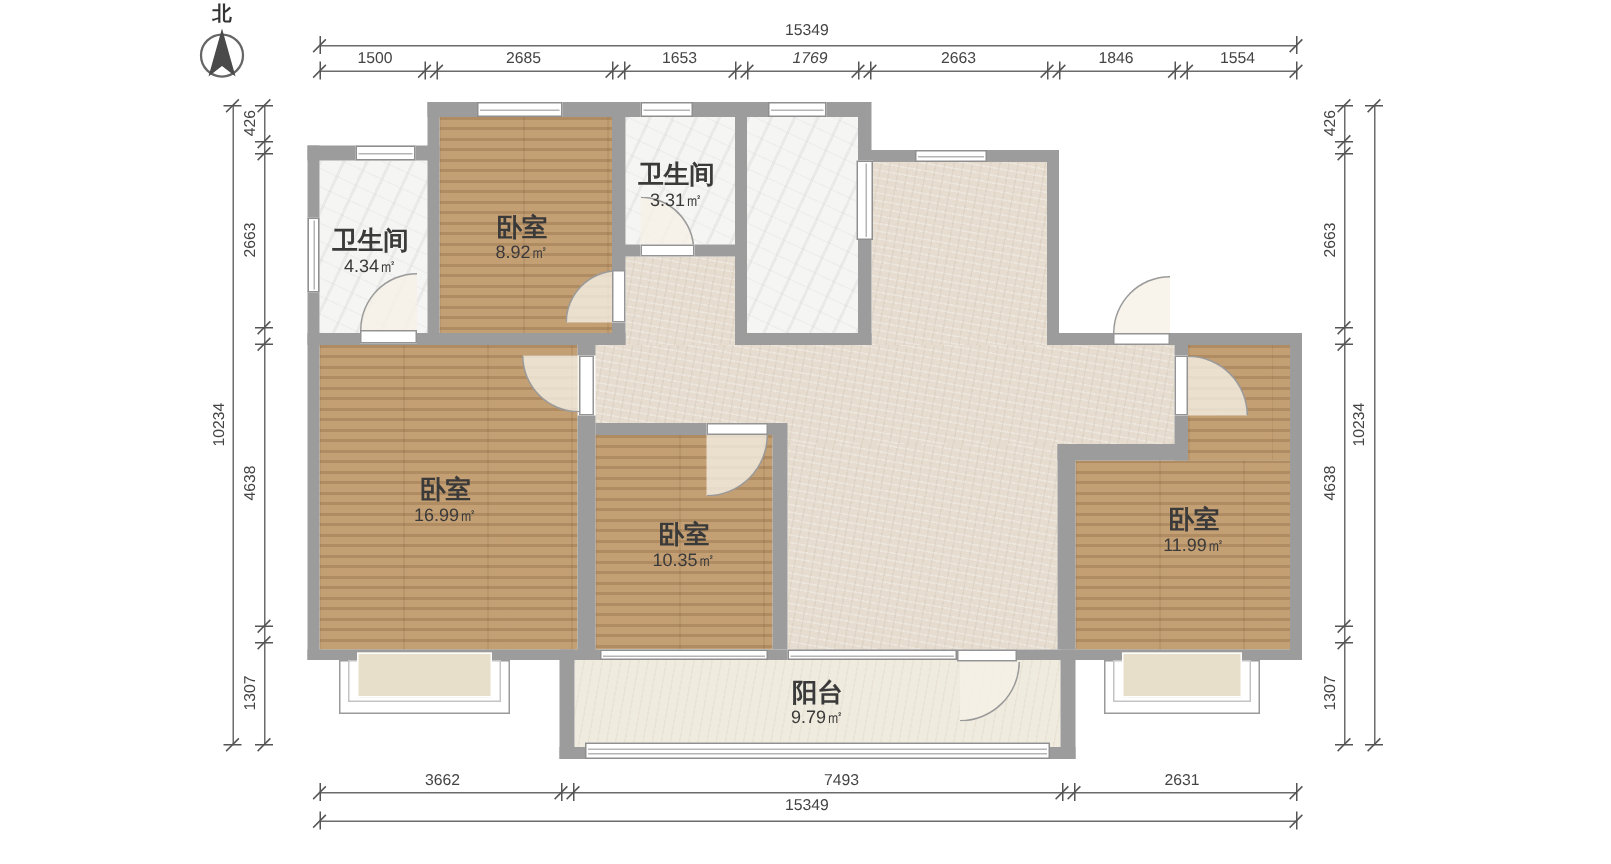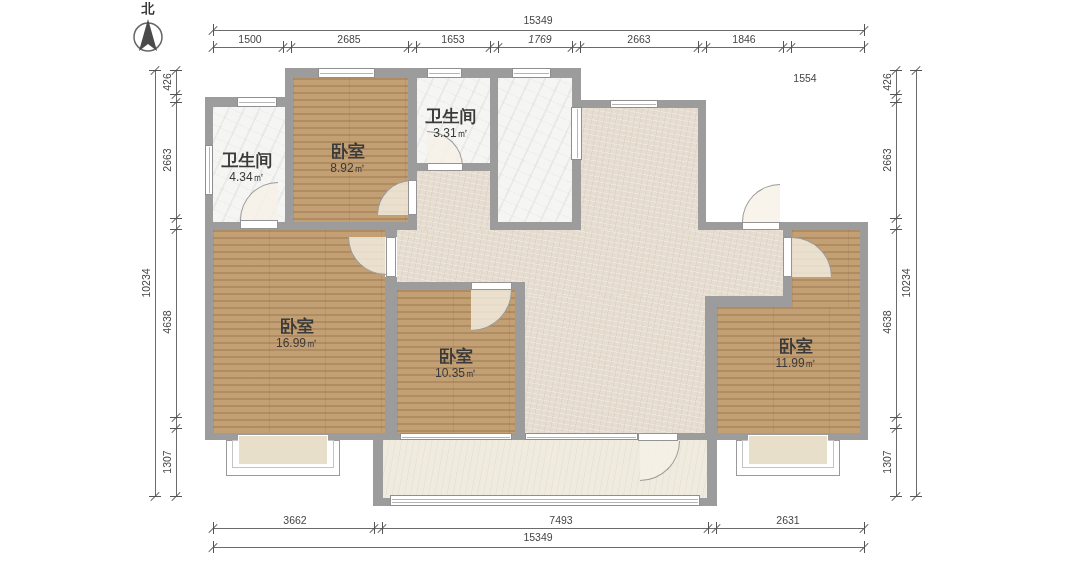--- a/index.html
+++ b/index.html
@@ -157,20 +157,24 @@
     <div class="nm">卧室</div>
     <div class="ar">16.99㎡</div>
   </div>
   <div class="room-label" style="left:416px;top:348px;width:80px;">
     <div class="nm">卧室</div>
     <div class="ar">10.35㎡</div>
   </div>
   <div class="room-label" style="left:756px;top:338px;width:80px;">
     <div class="nm">卧室</div>
     <div class="ar">11.99㎡</div>
+  </div>
+  <div class="room-label" style="left:505px;top:453px;width:80px;">
+    <div class="nm">阳台</div>
+    <div class="ar">9.79㎡</div>
   </div>
 
   <div id="dims">
       <div class="dimline-h" style="left: 213px; top: 30px; width: 651px;"></div>
       <div class="tick-v" style="left: 213px; top: 24px;"></div>
       <div class="slash" style="left: 207px; top: 30px;"></div>
       <div class="tick-v" style="left: 864px; top: 24px;"></div>
       <div class="slash" style="left: 858px; top: 30px;"></div>
       <div class="dimline-h" style="left: 213px; top: 47px; width: 651px;"></div>
       <div class="tick-v" style="left: 213px; top: 41px;"></div>
@@ -265,21 +269,21 @@
       <div class="slash" style="left: 910px; top: 496px;"></div>
     </div>
 
   <div class="dimlabel" style="left:508px;top:14px;">15349</div>
   <div class="dimlabel" style="left:220px;top:33px;">1500</div>
   <div class="dimlabel" style="left:319px;top:33px;">2685</div>
   <div class="dimlabel" style="left:423px;top:33px;">1653</div>
   <div class="dimlabel" style="left:510px;top:33px;font-style:italic;">1769</div>
   <div class="dimlabel" style="left:609px;top:33px;">2663</div>
   <div class="dimlabel" style="left:714px;top:33px;">1846</div>
-  <div class="dimlabel" style="left:775px;top:33px;margin-top:39px;">1554</div>
+  <div class="dimlabel" style="left:795px;top:33px;">1554</div>
 
   <div class="dimlabel" style="left:265px;top:514px;">3662</div>
   <div class="dimlabel" style="left:531px;top:514px;">7493</div>
   <div class="dimlabel" style="left:758px;top:514px;">2631</div>
   <div class="dimlabel" style="left:508px;top:531px;">15349</div>
 
   <div class="dimlabel-v" style="left:124px;top:277px;">10234</div>
   <div class="dimlabel-v" style="left:145px;top:76px;">426</div>
   <div class="dimlabel-v" style="left:145px;top:154px;">2663</div>
   <div class="dimlabel-v" style="left:145px;top:316px;">4638</div>

